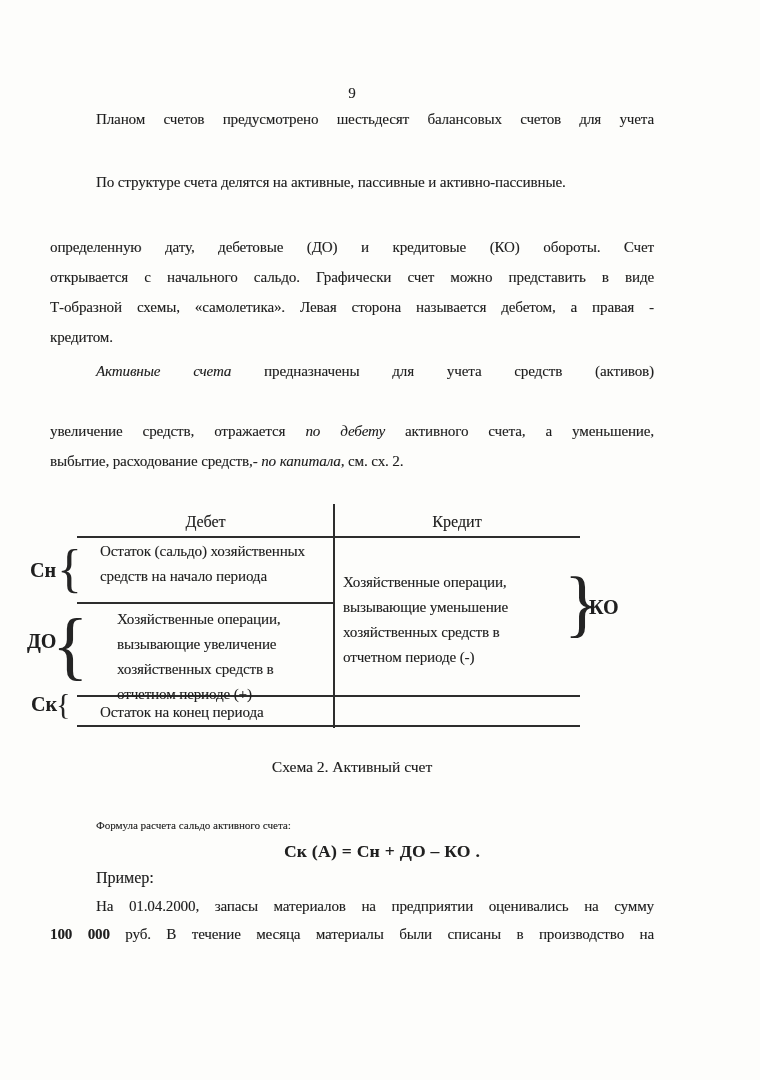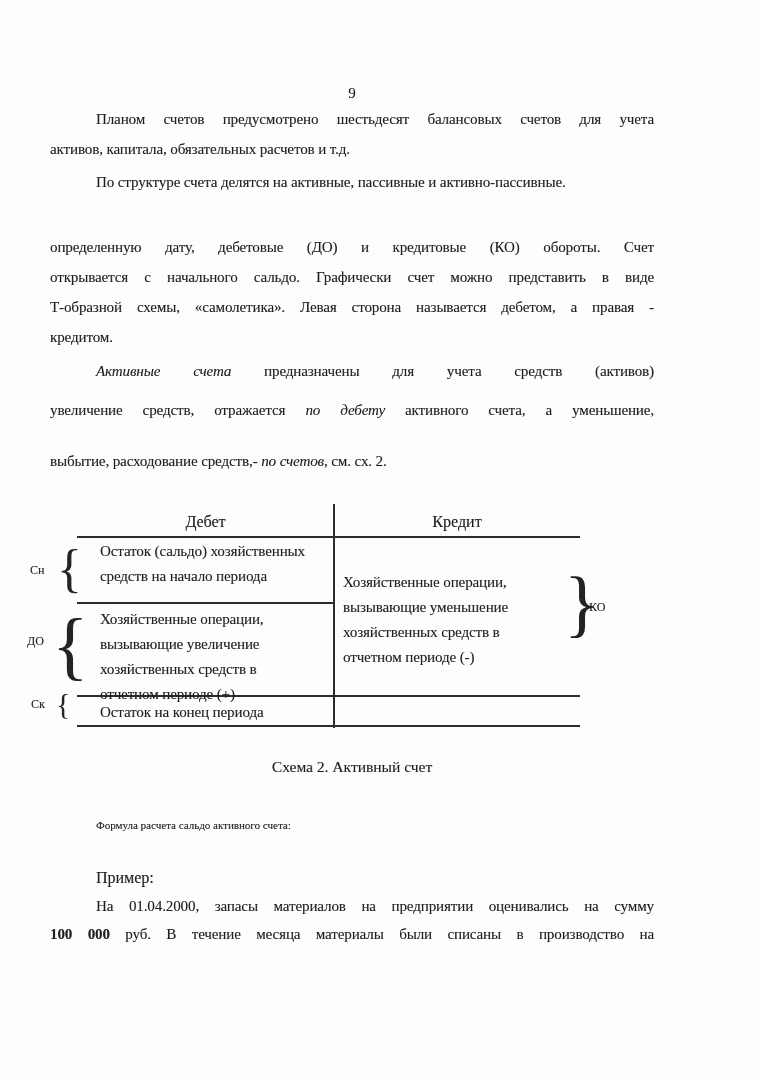--- a/index.html
+++ b/index.html
@@ -29,21 +29,21 @@
     position:absolute; font-size:16px; line-height:20px; text-align:center;
   }
   .cell {
     position:absolute; font-size:15px; letter-spacing:-0.1px; line-height:25px;
     text-align:left;
   }
   .brace {
     position:absolute; line-height:1; color:#242424;
     font-family:"Liberation Serif", serif; text-shadow:none;
   }
-  .blabel { position:absolute; font-size:12px; line-height:18px; }
+  .blabel { position:absolute; font-size:20px; line-height:18px;font-weight:bold; }
   .caption {
     position:absolute; top:754px; left:50px; width:604px;
     text-align:center; font-size:15.5px; line-height:26px;
   }
   .formula-intro {
     position:absolute; top:812px; left:96px; font-size:11px; line-height:26px;
   }
   .equation {
     position:absolute; top:838px; left:80px; width:604px;
     text-align:center; font-size:17.5px; line-height:26px;
@@ -54,62 +54,62 @@
   }
 </style>
 </head>
 <body>
 
 <div class="page">
 
   <div class="pagenum">9</div>
 
   <div class="line ind" style="top:104px">Планом счетов предусмотрено шестьдесят балансовых счетов для учета</div>
-  <div class="line lastline" style="top:134px">активов, капитала, обязательных расчетов и т.д.</div>
 
   <div class="line ind lastline" style="top:167px">По структуре счета делятся на активные, пассивные и активно-пассивные.</div>
 
   <div class="line" style="top:232px">определенную дату, дебетовые (ДО) и кредитовые (КО) обороты. Счет</div>
   <div class="line" style="top:262px">открывается с начального сальдо. Графически счет можно представить в виде</div>
   <div class="line" style="top:292px">Т-образной схемы, «самолетика». Левая сторона называется дебетом, а правая -</div>
   <div class="line lastline" style="top:322px">кредитом.</div>
 
   <div class="line ind" style="top:356px"><span class="it">Активные счета</span><span> предназначены для учета средств (активов)</span></div>
-  <div class="line" style="top:395px"><span>увеличение средств, отражается </span><span class="it">по дебету</span><span> активного счета, а уменьшение,</span></div>
-  <div class="line lastline" style="top:446px"><span>выбытие, расходование средств,- </span><span class="it">по счетов</span><span>, см. сх. 2.</span></div>
+  <div class="line" style="top:416px"><span>увеличение средств, отражается </span><span class="it">по дебету</span><span> активного счета, а уменьшение,</span></div>
+  <div class="line lastline" style="top:446px"><span>выбытие, расходование средств,- </span><span class="it">по капитала</span><span>, см. сх. 2.</span></div>
 
   <div>
     <div class="thead" style="top:512px; left:77px; width:257px;">Дебет</div>
     <div class="thead" style="top:512px; left:334px; width:246px;">Кредит</div>
 
     <div class="vl" style="left:333px; top:504px; height:224px;"></div>
     <div class="hl" style="left:77px; top:536px; width:503px;"></div>
     <div class="hl" style="left:77px; top:602px; width:257px;"></div>
     <div class="hl" style="left:77px; top:695px; width:503px;"></div>
     <div class="hl" style="left:77px; top:725px; width:503px;"></div>
 
     <div class="cell" style="top:539px; left:100px; width:205px;">Остаток (сальдо) хозяйственных средств на начало периода</div>
-    <div class="cell" style="top:607px; left:100px; width:205px;">Хозяйственные операции, вызывающие увеличение хозяйственных средств в отчетном  периоде (+)</div>
+    <div class="cell" style="top:607px; left:117px; width:205px;">Хозяйственные операции, вызывающие увеличение хозяйственных средств в отчетном  периоде (+)</div>
     <div class="cell" style="top:700px; left:100px; width:260px;">Остаток на конец периода</div>
     <div class="cell" style="top:570px; left:343px; width:205px;">Хозяйственные операции, вызывающие уменьшение хозяйственных средств в отчетном периоде (-)</div>
 
     <span class="blabel" style="top:561px; left:30px;">Сн</span>
     <span class="brace" style="top:543px; left:57px; font-size:52px;">{</span>
 
     <span class="blabel" style="top:632px; left:27px;">ДО</span>
     <span class="brace" style="top:607px; left:52px; font-size:76px;">{</span>
 
     <span class="blabel" style="top:695px; left:31px;text-align:right;">Ск</span>
     <span class="brace" style="top:689px; left:56px; font-size:30px;">{</span>
 
     <span class="brace" style="top:566px; left:564px; font-size:74px;">}</span>
     <span class="blabel" style="top:598px; left:589px;">КО</span>
   </div>
 
   <div class="caption">Схема 2. Активный счет</div>
 
   <div class="formula-intro">Формула расчета сальдо активного счета:</div>
+  <div class="equation">Ск (А) = Сн + ДО – КО .</div>
 
   <div class="example-label">Пример:</div>
   <div class="line ind" style="top:891px">На 01.04.2000, запасы материалов на предприятии оценивались на сумму</div>
   <div class="line" style="top:919px"><span class="b">100 000</span><span> руб. В течение месяца материалы были списаны в производство на</span></div>
 
 </div>
 
 </body></html>

